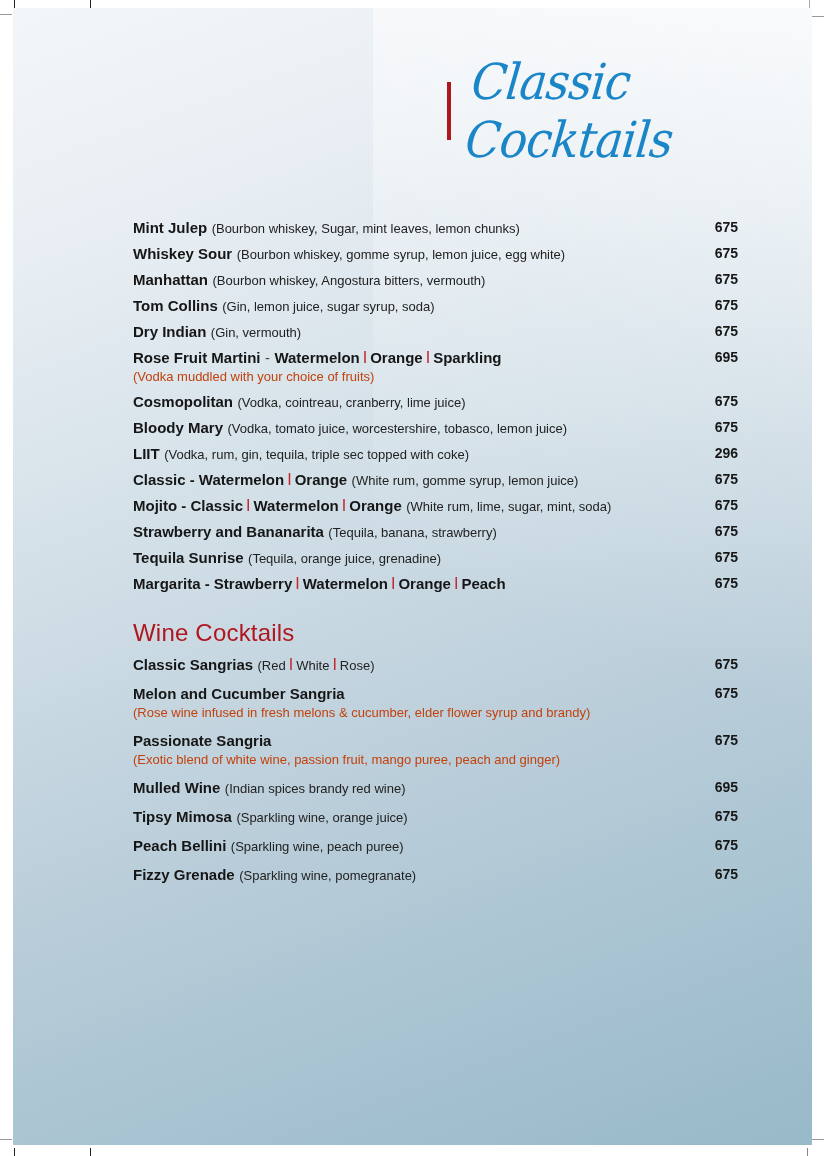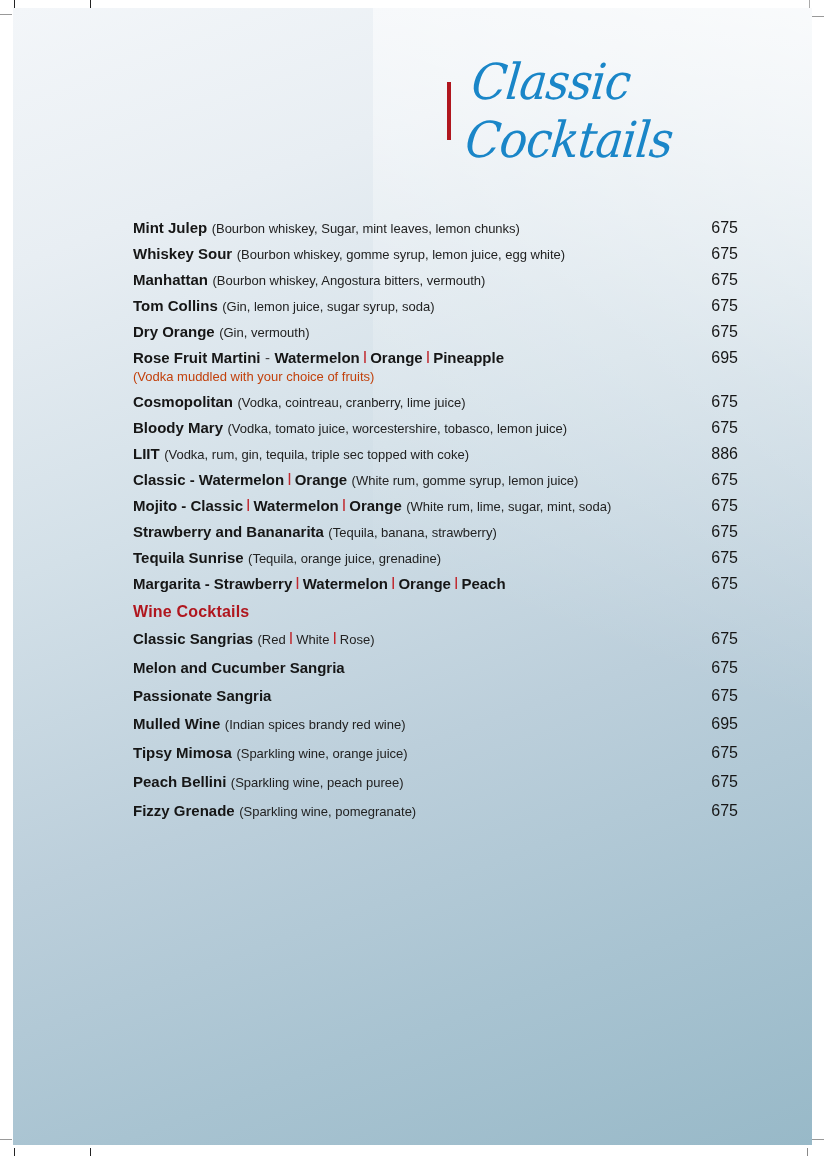--- a/index.html
+++ b/index.html
@@ -30,23 +30,23 @@
     }
 
     .menu { position: absolute; left: 133px; top: 218px; width: 605px; z-index: 2; font-family: "Liberation Sans", sans-serif; }
     .item { display: flex; justify-content: center; align-items: flex-start; margin-bottom: 6px; }
     .item .text { flex: 1; line-height: 19px; }
     .name { font-weight: bold; font-size: 15px; color: #161616; }
     .desc { font-size: 13px; color: #222; }
     .desc-line { display: block; font-size: 13px; color: #c2410c; line-height: 19px; }
     .sep { color: #c0272d; font-weight: normal; margin: 0 3px; }
     .dash-light { font-weight: normal; color: #444; }
-    .price { width: 40px; text-align: right; font-size: 16px; font-weight: normal; color: #161616; line-height: 19px; }
+    .price { width: 40px; text-align: right; font-size: 14px; font-weight: bold; color: #161616; line-height: 19px; }
 
-    .section-title { font-family: "Liberation Sans", sans-serif; font-size: 16px; color: #b0161e; margin: 10px 0 8px; font-weight: bold; letter-spacing: 0.2px; }
+    .section-title { font-family: "Liberation Sans", sans-serif; font-size: 24px; color: #b0161e; margin: 26px 0 8px; font-weight: normal; letter-spacing: 0.2px; }
     .wine .item { margin-bottom: 9px; }
     .spark .item { margin-bottom: 9px; }
   </style>
 </head>
 <body>
 
 <div class="crop v" style="left:14px; top:0;"></div>
 <div class="crop v" style="left:90px; top:0;"></div>
 <div class="crop v" style="left:809px; top:0; background:#aaa;"></div>
 <div class="crop v" style="left:14px; bottom:0;"></div>
@@ -76,43 +76,43 @@
   </div>
   <div class="item">
     <div class="text"><span class="name">Manhattan</span> <span class="desc">(Bourbon whiskey, Angostura bitters, vermouth)</span></div>
     <div class="price">675</div>
   </div>
   <div class="item">
     <div class="text"><span class="name">Tom Collins</span> <span class="desc">(Gin, lemon juice, sugar syrup, soda)</span></div>
     <div class="price">675</div>
   </div>
   <div class="item">
-    <div class="text"><span class="name">Dry Orange</span> <span class="desc">(Gin, vermouth)</span></div>
+    <div class="text"><span class="name">Dry Indian</span> <span class="desc">(Gin, vermouth)</span></div>
     <div class="price">675</div>
   </div>
   <div class="item">
     <div class="text">
       <span class="name">Rose Fruit Martini</span>
       <span class="name dash-light">-</span>
-      <span class="name">Watermelon</span><span class="sep">I</span><span class="name">Orange</span><span class="sep">I</span><span class="name">Pineapple</span>
+      <span class="name">Watermelon</span><span class="sep">I</span><span class="name">Orange</span><span class="sep">I</span><span class="name">Sparkling</span>
       <span class="desc-line">(Vodka muddled with your choice of fruits)</span>
     </div>
     <div class="price">695</div>
   </div>
   <div class="item">
     <div class="text"><span class="name">Cosmopolitan</span> <span class="desc">(Vodka, cointreau, cranberry, lime juice)</span></div>
     <div class="price">675</div>
   </div>
   <div class="item">
     <div class="text"><span class="name">Bloody Mary</span> <span class="desc">(Vodka, tomato juice, worcestershire, tobasco, lemon juice)</span></div>
     <div class="price">675</div>
   </div>
   <div class="item">
     <div class="text"><span class="name">LIIT</span> <span class="desc">(Vodka, rum, gin, tequila, triple sec topped with coke)</span></div>
-    <div class="price">886</div>
+    <div class="price">296</div>
   </div>
   <div class="item">
     <div class="text">
       <span class="name">Classic - Watermelon</span><span class="sep">I</span><span class="name">Orange</span>
       <span class="desc">(White rum, gomme syrup, lemon juice)</span>
     </div>
     <div class="price">675</div>
   </div>
   <div class="item">
     <div class="text">
@@ -141,26 +141,28 @@
     <div class="item">
       <div class="text">
         <span class="name">Classic Sangrias</span>
         <span class="desc">(Red</span><span class="sep">I</span><span class="desc">White</span><span class="sep">I</span><span class="desc">Rose)</span>
       </div>
       <div class="price">675</div>
     </div>
     <div class="item">
       <div class="text">
         <span class="name">Melon and Cucumber Sangria</span>
+        <span class="desc-line">(Rose wine infused in fresh melons &amp; cucumber, elder flower syrup and brandy)</span>
       </div>
       <div class="price">675</div>
     </div>
     <div class="item">
       <div class="text">
         <span class="name">Passionate Sangria</span>
+        <span class="desc-line">(Exotic blend of white wine, passion fruit, mango puree, peach and ginger)</span>
       </div>
       <div class="price">675</div>
     </div>
     <div class="item">
       <div class="text"><span class="name">Mulled Wine</span> <span class="desc">(Indian spices brandy red wine)</span></div>
       <div class="price">695</div>
     </div>
   </div>
 
   <div class="spark">

